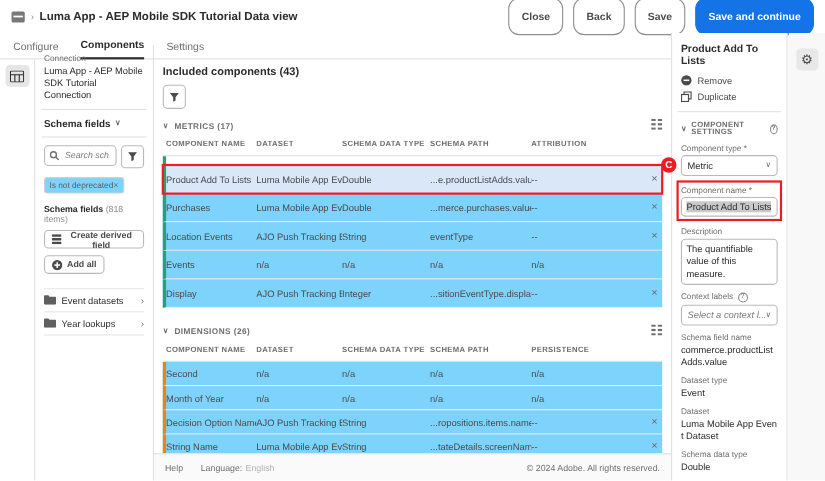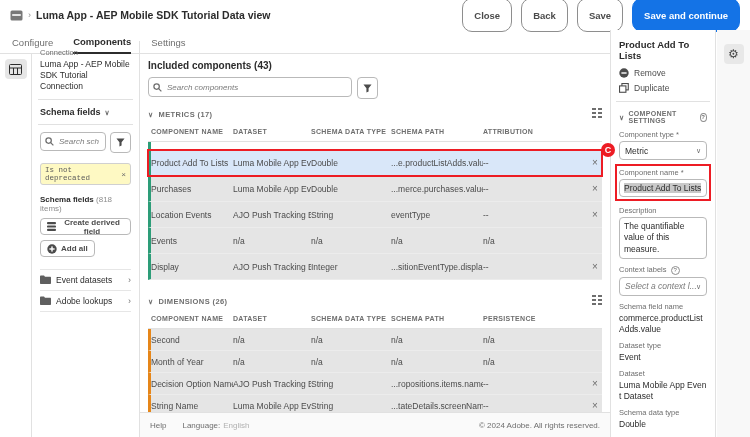--- a/index.html
+++ b/index.html
@@ -28,39 +28,39 @@
   .side-label{font-size:7.5px;color:#6e6e6e;margin-bottom:2px;}
   .conn-name{font-size:8.5px;color:#2c2c2c;line-height:1.3;}
   .divider{height:1px;background:#e1e1e1;margin:7px -2px;}
   .schema-dd{display:flex;align-items:center;gap:4px;font-size:9px;font-weight:bold;color:#2c2c2c;cursor:pointer;}
   .chev{color:#6e6e6e;font-size:7px;line-height:1;}
   .search-row{display:flex;gap:4px;margin:2px 0 5px;}
   .search-box{flex:1;height:17px;border:1px solid #b9b9b9;border-radius:4px;display:flex;align-items:center;padding:0 4px;gap:3px;background:#fff;min-width:0;}
   .search-box input{border:0;outline:0;width:100%;font-size:8px;font-style:italic;color:#4b4b4b;background:transparent;font-family:"Liberation Sans",sans-serif;}
   .search-box input::placeholder{color:#7a7a7a;font-style:italic;}
   .filter-btn{width:19px;height:19px;border:1px solid #b9b9b9;border-radius:4px;display:flex;align-items:center;justify-content:center;background:#fff;cursor:pointer;flex:none;}
-  .chip{display:inline-flex;align-items:center;gap:12px;border:1px solid #d0d0d0;background:#fef9c3;border-radius:3px;padding:2px 4px;font-size:7.5px;color:#5c5c5c;margin:1px 0 8px;font-family:Liberation Mono, monospace;}
+  .chip{display:inline-flex;align-items:center;gap:0;border:1px solid #d0d0d0;background:#7dd3fc;border-radius:3px;padding:2px 4px;font-size:7.5px;color:#5c5c5c;margin:1px 0 8px;}
   .chip .x{color:#6e6e6e;font-size:8px;cursor:pointer;}
   .sf-heading{font-size:8px;color:#2c2c2c;font-weight:bold;margin-top:2px;}
   .sf-count{color:#8e8e8e;font-weight:normal;}
   .side-btn{display:inline-flex;align-items:center;gap:4px;border:1px solid #b9b9b9;border-radius:4px;height:17px;padding:0 6px;font-size:8px;font-weight:bold;color:#4b4b4b;margin-top:5px;background:#fff;cursor:pointer;}
   .folder-list{margin-top:11px;}
   .folder-row{display:flex;align-items:center;gap:5px;height:20px;border-top:1px solid #e6e6e6;font-size:8.5px;color:#2c2c2c;cursor:pointer;}
   .folder-row:last-child{border-bottom:1px solid #e6e6e6;}
   .folder-row .chev-r{margin-left:auto;color:#6e6e6e;font-size:9px;}
 
   
   .main{position:absolute;top:54px;left:140px;width:470px;bottom:25px;padding:6px 8px;box-sizing:border-box;overflow:hidden;}
   .main-title{font-size:10px;font-weight:bold;color:#2c2c2c;}
   .main-search-row{display:flex;gap:5px;margin:6px 0 9px;width:230px;}
   .main .search-box{height:18px;}
   .section-hdr{display:flex;align-items:center;gap:5px;font-size:7.5px;font-weight:bold;color:#6e6e6e;letter-spacing:.4px;margin:3px 0 1px;}
   .section-hdr .grid-ic{margin-left:auto;cursor:pointer;}
   .thead{display:flex;align-items:center;padding:5px 0 4px 3px;border-bottom:1px solid #e1e1e1;font-size:7px;font-weight:bold;color:#6e6e6e;letter-spacing:.3px;}
-  .trow{display:flex;align-items:center;height:25px;border-bottom:1px solid #ececec;border-left:3px solid transparent;font-size:8.5px;color:#4b4b4b;background:#e5e5e5;cursor:pointer;}
+  .trow{display:flex;align-items:center;height:25px;border-bottom:1px solid #ececec;border-left:3px solid transparent;font-size:8.5px;color:#4b4b4b;background:#7dd3fc;cursor:pointer;}
   .metrics .trow,.sliver.met{border-left-color:var(--metric-accent);}
   .dims .trow,.sliver.dim{border-left-color:var(--dimension-accent);}
   .dims .trow{height:21px;}
   .cell{overflow:hidden;white-space:nowrap;padding-right:6px;box-sizing:border-box;}
   .w1{width:82px;} .w2{width:78px;} .w3{width:80px;} .w4{width:92px;} .w5{flex:1;}
   .xbtn{width:14px;text-align:center;color:#6e6e6e;font-size:10px;cursor:pointer;flex:none;}
   .trow.noremove .xbtn{visibility:hidden;}
   .trow.selected{background:var(--selected-row-bg);outline:2px solid var(--annotation-red);outline-offset:-1px;position:relative;z-index:2;}
   .sliver{height:7px;border-left:3px solid;border-bottom:1px solid #ececec;overflow:hidden;}
   .section-gap{height:12px;}
@@ -197,38 +197,29 @@
         </span>
         <span>Event datasets</span>
         <span class="chev-r">›</span>
       </div>
       <div class="folder-row">
         <span style="display:flex;">
           <svg width="11" height="9" viewBox="0 0 11 9">
               <path d="M0 1.5C0 1 .4.5 1 .5h3l1 1.2h5c.6 0 1 .4 1 1V8c0 .6-.4 1-1 1H1c-.6 0-1-.4-1-1z" fill="#5f5f5f"></path>
             </svg>
         </span>
-        <span>Adobe lookups</span>
+        <span>Year lookups</span>
         <span class="chev-r">›</span>
       </div>
     </div>
   </div>
 
   <div class="main">
     <div class="main-title">Included components (43)</div>
     <div class="main-search-row">
-      <div class="search-box">
-        <span style="display:flex;flex:none;">
-          <svg width="9" height="9" viewBox="0 0 10 10">
-              <circle cx="4" cy="4" r="3" fill="none" stroke="#6e6e6e" stroke-width="1.4"></circle>
-              <line x1="6.3" y1="6.3" x2="9.3" y2="9.3" stroke="#6e6e6e" stroke-width="1.4"></line>
-            </svg>
-        </span>
-        <input placeholder="Search components" style="">
-      </div>
       <div class="filter-btn" style="height:20px;">
         <svg width="9" height="9" viewBox="0 0 10 10">
             <path d="M.5.5h9L6.2 4.8v3.4L3.8 9.5V4.8z" fill="#4b4b4b"></path>
           </svg>
       </div>
     </div>
 
     <div class="section-hdr">
       <span class="chev">∨</span>
       <span>METRICS (17)</span>

